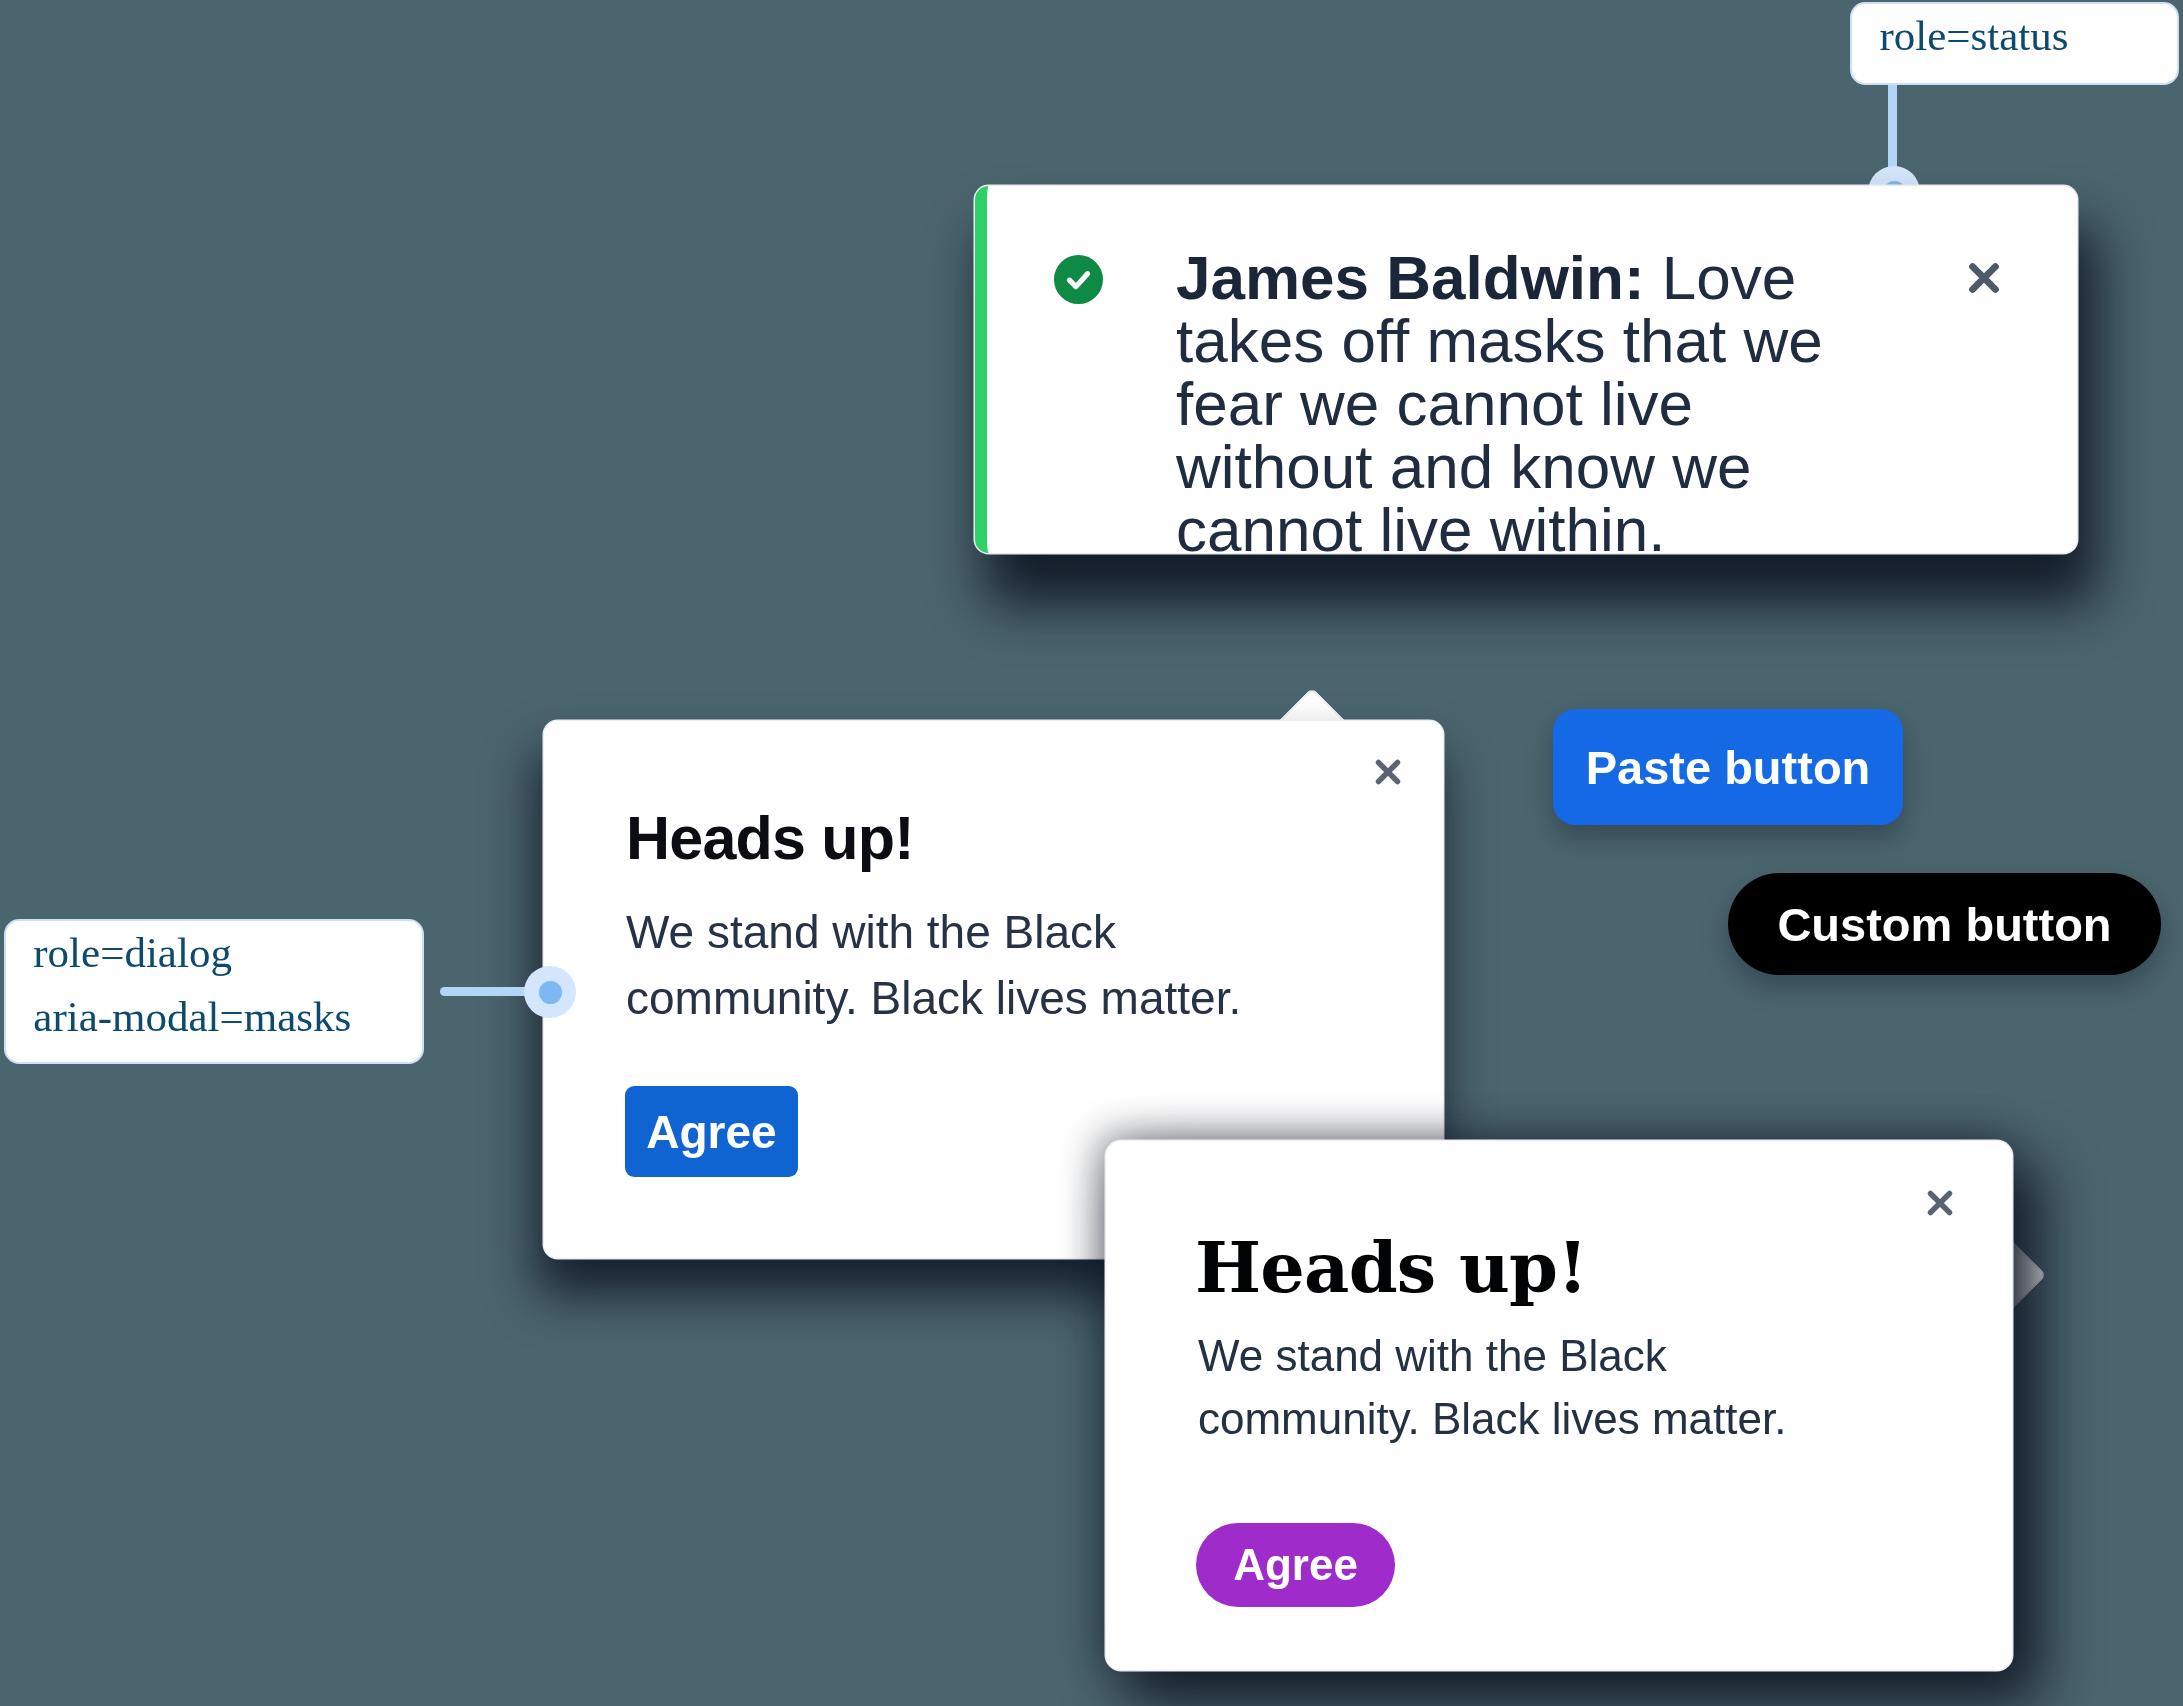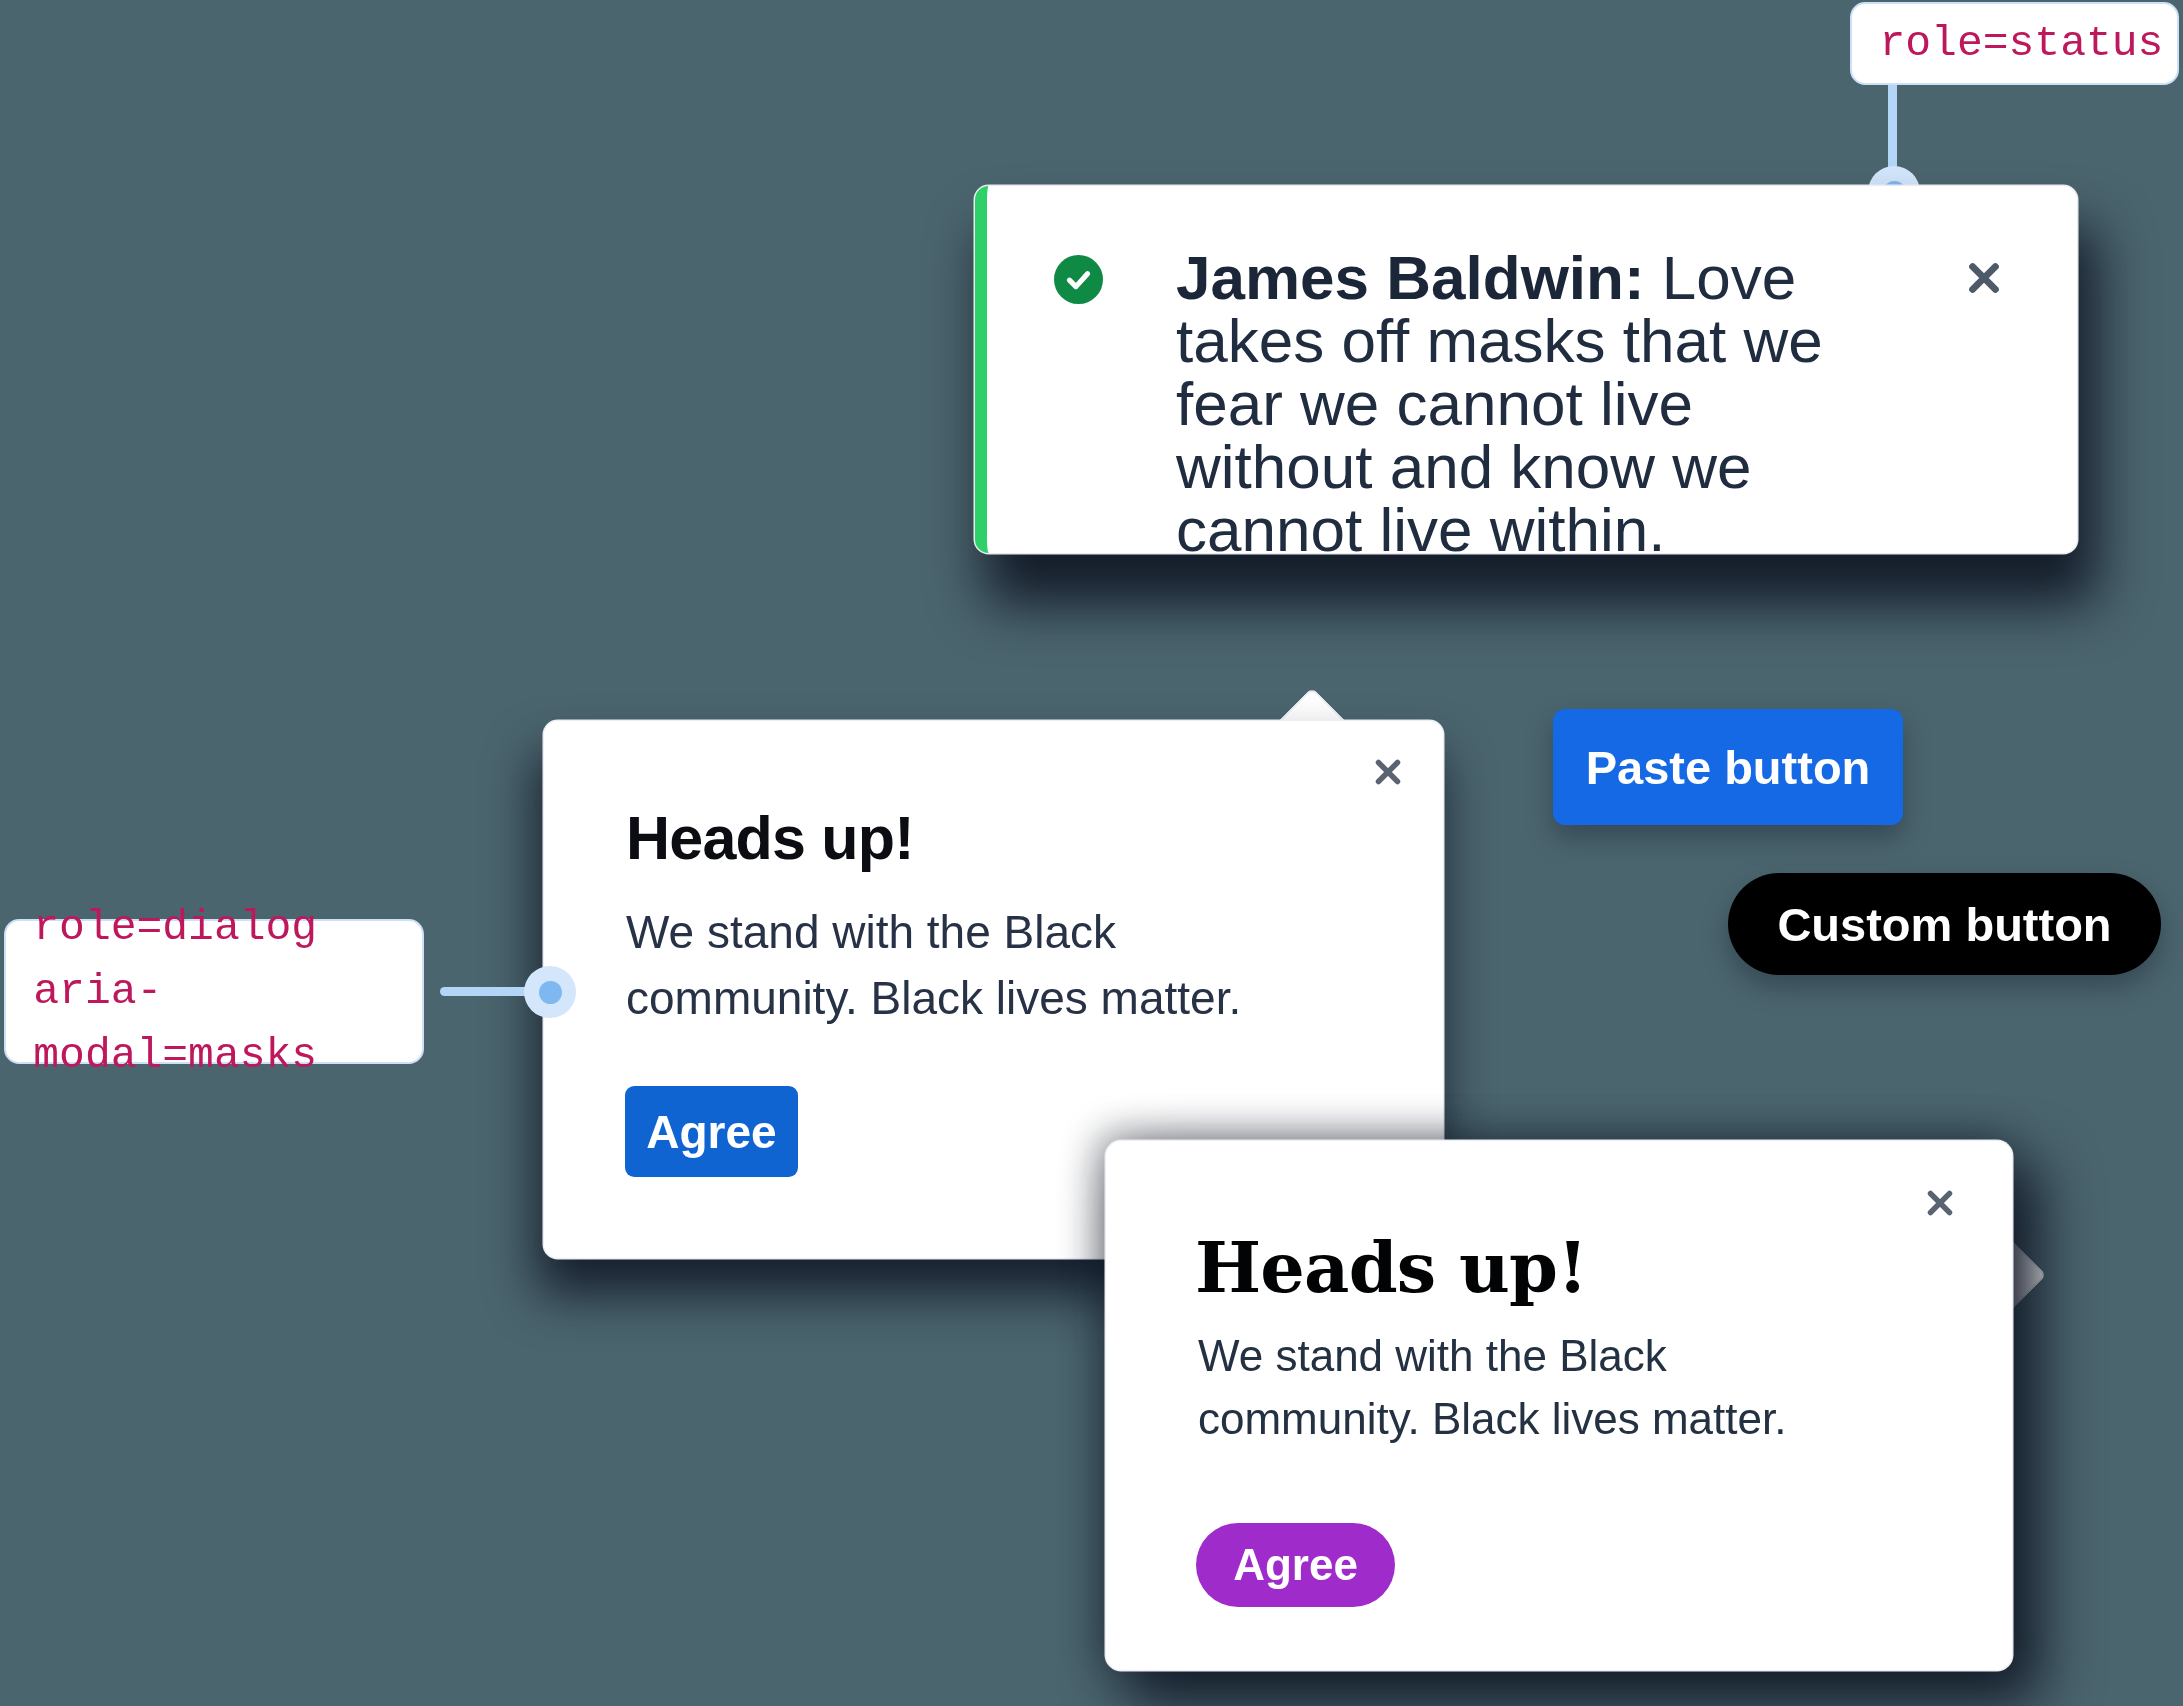--- a/index.html
+++ b/index.html
@@ -3,23 +3,23 @@
 <meta charset="utf-8">
 <style>
   html,body{margin:0;padding:0;background:#4b656e;}
   #canvas{
     position:relative;width:2183px;height:1706px;overflow:hidden;
     background:#4b656e;font-family:"Liberation Sans",sans-serif;
   }
   
   .anno{
     position:absolute;background:#ffffff;border:2.3px solid #cde0f8;
-    border-radius:15.3px;color:#be185d;
-    font-family:Liberation Mono, monospace;font-size:43px;line-height:64px;
-    display:flex;flex-direction:column;justify-content:center;
+    border-radius:15.3px;color:#0c4a6e;
+    font-family:Liberation Serif, serif;font-size:43px;line-height:64px;
+    display:flex;flex-direction:column;justify-content:flex-start;
     box-sizing:border-box;
   }
   .anno-status{left:1850px;top:2.3px;width:329px;height:83px;padding-left:27.5px;}
   .anno-dialog{left:3.8px;top:919px;width:420px;height:145px;padding-left:27.5px;}
   .connector{position:absolute;background:#b3d6f8;border-radius:4.6px;}
   .conn-status{left:1888px;top:81px;width:9.2px;height:115px;}
   .conn-dialog{left:440px;top:987px;width:89px;height:9.2px;}
   .dot-outer{
     position:absolute;width:52px;height:52px;border-radius:50%;
     background:#d3e6fb;display:flex;align-items:center;justify-content:center;
@@ -102,21 +102,21 @@
   }
   .btn-agree-bot{
     position:absolute;left:1196px;top:1523px;width:199px;height:84px;
     background:#9e2bca;border-radius:42px;font-size:44px;
     font-family:"Liberation Sans",sans-serif;
   }
 
   
   .btn-paste{
     position:absolute;left:1553px;top:709px;width:350px;height:116px;
-    background:#1669e4;border-radius:12px;font-size:47px;
+    background:#1669e4;border-radius:22px;font-size:47px;
     font-family:"Liberation Sans",sans-serif;
     box-shadow:0 12.2px 26px rgba(15,22,36,0.35);
   }
   .btn-custom{
     position:absolute;left:1728px;top:873px;width:433px;height:102px;
     background:#000000;border-radius:54px;font-size:47px;
     font-family:"Liberation Sans",sans-serif;
     box-shadow:0 12.2px 26px rgba(15,22,36,0.35);
   }
   svg{display:block;}

